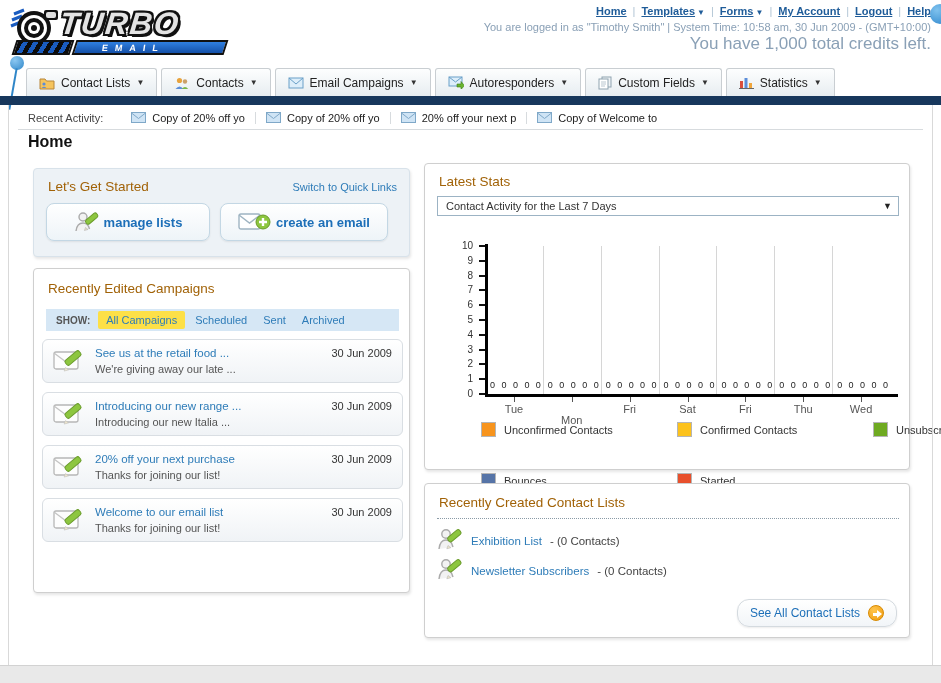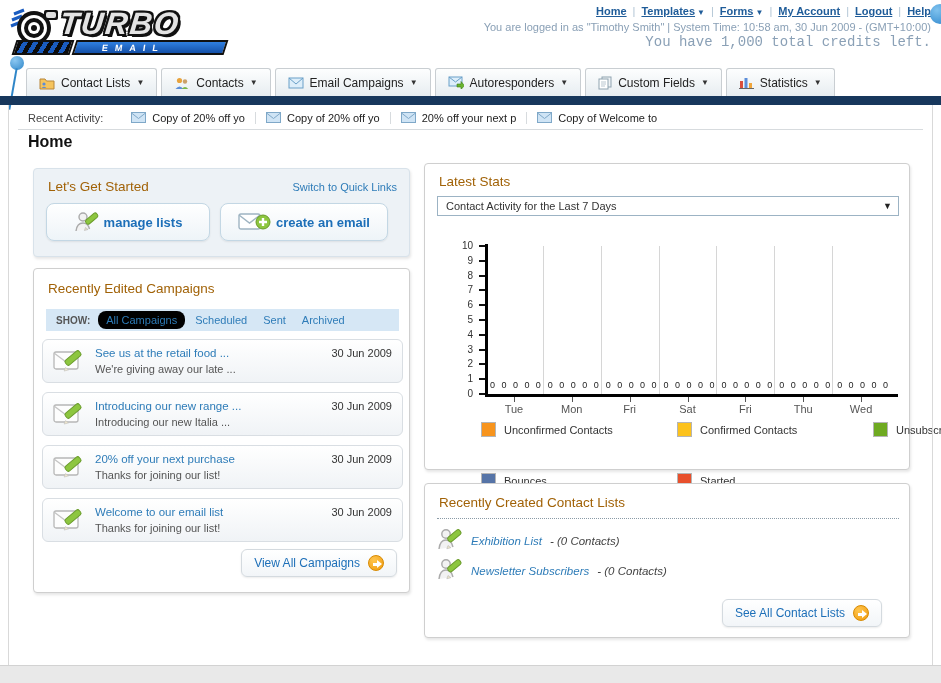--- a/index.html
+++ b/index.html
@@ -10,21 +10,21 @@
   .bottom-strip { position:absolute; left:0; top:665px; width:941px; height:18px; background:#e9e9e9; border-top:1px solid #d2d2d2; }
 
   a { text-decoration:none; }
 
   
   .topnav { position:absolute; top:5px; right:10px; font-size:11px; font-weight:bold; color:#9ab; }
   .topnav a { color:#1f5c99; text-decoration:underline; cursor:pointer; }
   .topnav .sep { color:#b0c4d4; margin:0 6px; font-weight:normal; }
   .topnav .caret { font-size:8px; color:#1f5c99; margin-left:2px; }
   .logininfo { position:absolute; top:21px; right:10px; font-size:11px; color:#8aa0b6; text-align:right;margin-left:47px; }
-  .creditsinfo { position:absolute; top:34px; right:10px; font-size:14px; color:#8aa0b6; text-align:right;font-family:Liberation Mono, monospace; }
+  .creditsinfo { position:absolute; top:34px; right:10px; font-size:17px; color:#8aa0b6; text-align:right; }
   .help-bubble { position:absolute; top:4px; right:-9px; width:20px; height:20px; border-radius:50%;
      background:radial-gradient(circle at 35% 30%, #7fc2ee, #2d86cc); }
 
   
   .logo { position:absolute; left:8px; top:4px; width:250px; height:58px; cursor:pointer; }
   .logo-turbo-text { position:absolute; left:52px; top:2px; font-size:31px; font-weight:bold; font-style:italic;
      letter-spacing:2px; color:#e3e3e3; transform:skewX(-6deg);
      text-shadow:-2px 0 #111,2px 0 #111,0 -2px #111,0 2px #111,-2px -2px #111,2px 2px #111,-2px 2px #111,2px -2px #111, 3px 3px 0 #111; }
   .logo-email-bar { position:absolute; left:66px; top:36px; width:152px; height:15px;
      background:linear-gradient(#2f7fe0,#1450a8); border:2px solid #111; transform:skewX(-18deg); }
@@ -68,21 +68,21 @@
   .gs-btn1 { left:12px; width:164px; }
   .gs-btn2 { left:186px; width:168px; }
 
   
   .camp-panel { left:33px; top:268px; width:377px; height:325px; }
   .camp-title { position:absolute; left:14px; top:12px; }
   .showbar { position:absolute; left:12px; top:40px; width:353px; height:22px; background:#d6e7f5;
      display:flex; align-items:center; font-size:11px; }
   .show-label { font-size:10px; font-weight:bold; color:#555; margin:0 8px 0 10px; }
   .show-filter { color:#2e7cb8; margin-right:16px; cursor:pointer; }
-  .show-filter.active { background:#000000; padding:3px 8px; border-radius:8px; margin-right:10px; }
+  .show-filter.active { background:#fde047; padding:3px 8px; border-radius:2px; margin-right:10px; }
   .camp-rows { position:absolute; left:8px; top:70px; width:361px; }
   .camp-row { position:relative; height:44px; margin-bottom:9px; background:linear-gradient(#ffffff,#f0f3f6);
      border:1px solid #d9dee3; border-radius:6px; cursor:pointer; }
   .camp-ico { position:absolute; left:10px; top:8px; }
   .camp-t { position:absolute; left:52px; top:7px; font-size:11.5px; color:#2e7cb8; }
   .camp-s { position:absolute; left:52px; top:23px; font-size:11px; color:#555; }
   .camp-d { position:absolute; right:10px; top:7px; font-size:11px; color:#333; }
   .viewall-btn, .seeall-btn { position:absolute; height:28px; background:linear-gradient(#ffffff,#f2f5f8);
      border:1px solid #d4dadf; border-radius:6px; display:flex; align-items:center; gap:8px;
      padding:0 12px; font-size:12px; color:#1d6fb8; cursor:pointer; box-shadow:0 1px 2px rgba(0,0,0,.08); }
@@ -110,25 +110,25 @@
   .zero { position:absolute; font-size:9px; color:#222; }
   .legend { position:absolute; left:56px; top:258px; display:grid; grid-template-columns:160px 160px auto;
      row-gap:7px; column-gap:4px;gap:36px; }
   .leg-item { display:flex; align-items:center; gap:8px; font-size:11px; color:#333; }
   .leg-swatch { width:15px; height:15px; border:1px solid #b5b5b5; flex:0 0 auto; }
 
   
   .cl-panel { left:424px; top:483px; width:486px; height:155px; }
   .cl-title { position:absolute; left:14px; top:11px; }
   .cl-dotted { position:absolute; left:12px; top:34px; width:462px; border-top:1px dotted #8a9aa6; }
-  .cl-items { position:absolute; left:12px; top:42px;font-style:italic; }
+  .cl-items { position:absolute; left:12px; top:42px; }
   .cl-item { display:flex; align-items:center; gap:8px; height:30px; cursor:pointer; }
   .cl-name { font-size:11.5px; color:#2e7cb8; }
   .cl-detail { font-size:11.5px; color:#444; }
-  .seeall-btn { right:27px; top:115px; }
+  .seeall-btn { right:12px; top:115px;border-radius:12px; }
 
   .ico { display:inline-block; vertical-align:middle; }
 </style>
 </head>
 <body>
 
 <div class="page">
 
   <div class="logo">
     <svg class="ico" width="52" height="44" viewBox="0 0 52 44" style="position:absolute;left:0;top:0;">
@@ -325,24 +325,20 @@
               <rect x="1" y="4" width="24" height="17" rx="2" fill="#fdfdfd" stroke="#b7b7b7" stroke-width="1.3"></rect>
               <path d="M1 5 L13 14 L25 5" fill="none" stroke="#c4c4c4" stroke-width="1.3"></path>
               <rect x="11" y="7" width="18" height="6" rx="2" fill="#8dc63f" stroke="#6a9c2a" transform="rotate(-40 20 10)"></rect>
               <path d="M12.5 19.5 l3 2.4 l-4.4 1.2 z" fill="#efe6cc" stroke="#b7b7b7" stroke-width="0.5"></path>
             </svg></span>
           <a class="camp-t">Welcome to our email list</a>
           <div class="camp-s">Thanks for joining our list!</div>
           <div class="camp-d">30 Jun 2009</div>
         </div>
       </div>
-    <div class="viewall-btn">
-      <span>View All Campaigns</span>
-      <span class="orange-circle"></span>
-    </div>
   </div>
 
   <div class="panel stats-panel">
     <div class="panel-title stats-title">Latest Stats</div>
     <div class="stats-select">
       <span>Contact Activity for the Last 7 Days</span>
       <span class="sel-caret">▼</span>
     </div>
     <div class="chart" id="chart">
         <div class="ylab" style="left: 8px; top: 154px;">0</div>
@@ -381,21 +377,21 @@
         <div class="zero" style="left: 87.3929px; top: 146px;">0</div>
         <div class="zero" style="left: 98.8571px; top: 146px;">0</div>
         <div class="xtick" style="left: 76.9286px; top: 163px;"></div>
         <div class="xlab" style="left: 51.9286px; top: 169px;">Tue</div>
         <div class="zero" style="left: 110.857px; top: 146px;">0</div>
         <div class="zero" style="left: 122.321px; top: 146px;">0</div>
         <div class="zero" style="left: 133.786px; top: 146px;">0</div>
         <div class="zero" style="left: 145.25px; top: 146px;">0</div>
         <div class="zero" style="left: 156.714px; top: 146px;">0</div>
         <div class="xtick" style="left: 134.786px; top: 163px;"></div>
-        <div class="xlab" style="left: 109.786px; top: 169px;">Mon</div>
+        <div class="xlab" style="left: 109.786px; top: 180px;">Mon</div>
         <div class="zero" style="left: 168.714px; top: 146px;">0</div>
         <div class="zero" style="left: 180.179px; top: 146px;">0</div>
         <div class="zero" style="left: 191.643px; top: 146px;">0</div>
         <div class="zero" style="left: 203.107px; top: 146px;">0</div>
         <div class="zero" style="left: 214.571px; top: 146px;">0</div>
         <div class="xtick" style="left: 192.643px; top: 163px;"></div>
         <div class="xlab" style="left: 167.643px; top: 169px;">Fri</div>
         <div class="zero" style="left: 226.571px; top: 146px;">0</div>
         <div class="zero" style="left: 238.036px; top: 146px;">0</div>
         <div class="zero" style="left: 249.5px; top: 146px;">0</div>

